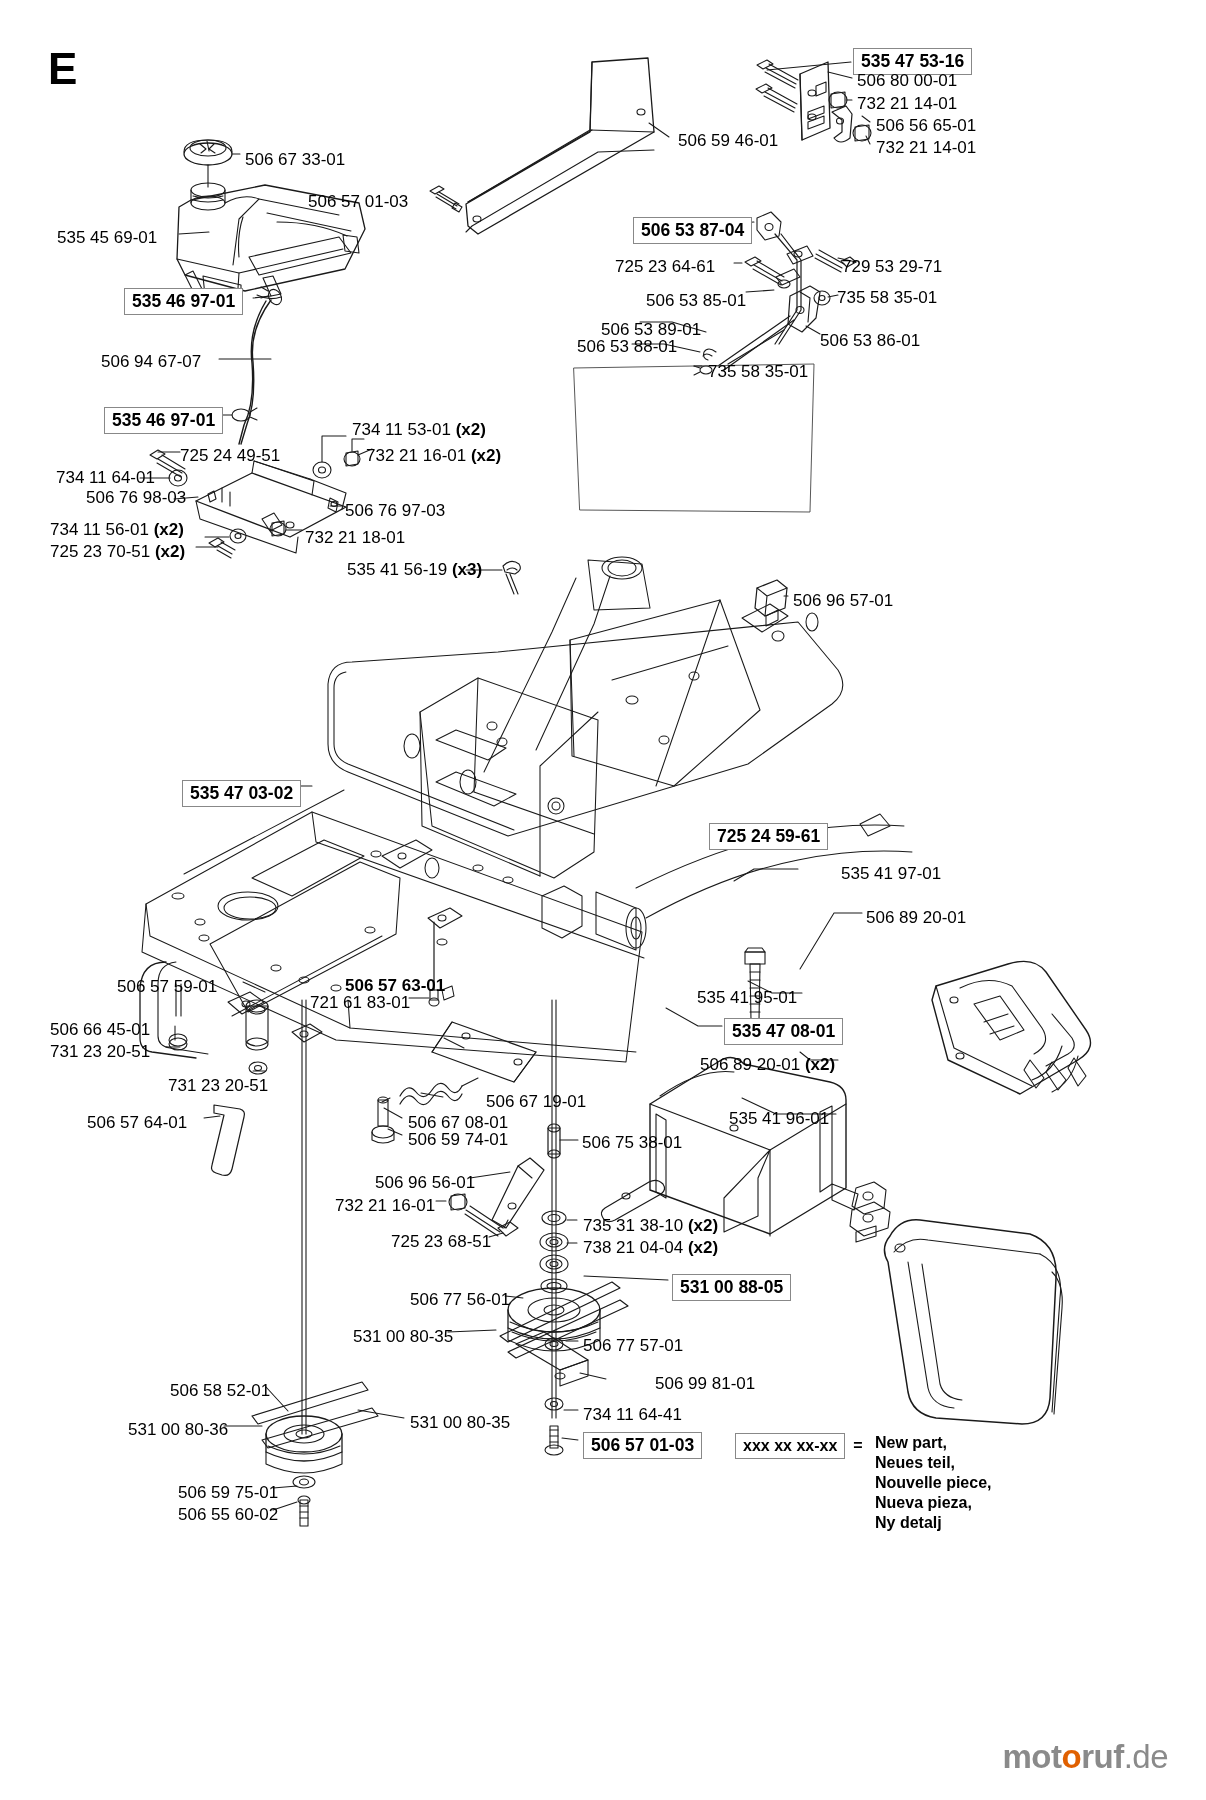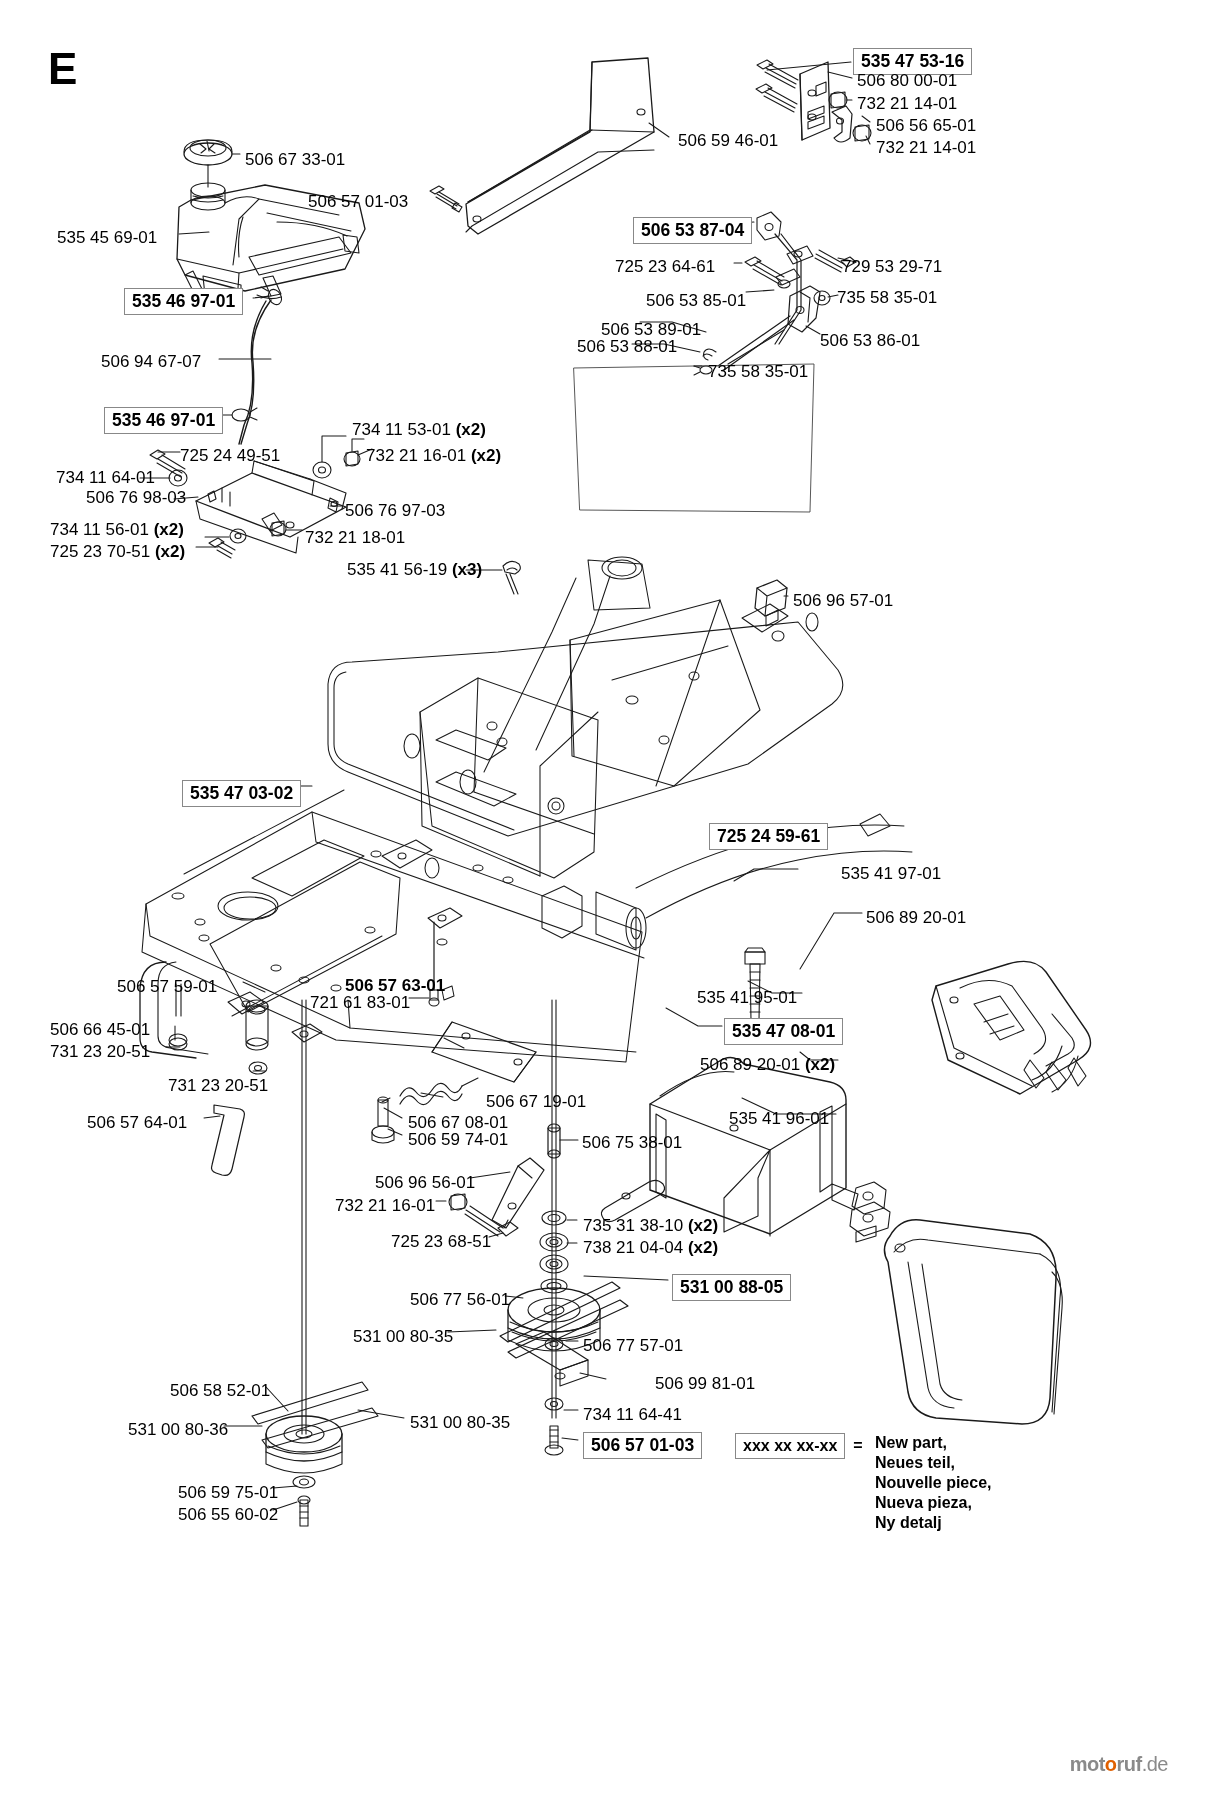--- a/index.html
+++ b/index.html
@@ -13,21 +13,21 @@
   .qty{font-weight:bold;}
   #section-letter{position:absolute;left:48px;top:47px;font-size:44px;font-weight:bold;
          letter-spacing:0;line-height:44px;}
   #legend{position:absolute;left:735px;top:1433px;font-size:16px;}
   #legend .lgbox{display:inline-block;border:1px solid #888;background:#fff;
          padding:3px 7px;font-weight:bold;font-size:16px;vertical-align:top;}
   #legend .eq{display:inline-block;padding:4px 6px 0 8px;font-weight:bold;font-size:16px;
          vertical-align:top;}
   #legend .txt{position:absolute;left:140px;top:0;font-weight:bold;font-size:16px;
          line-height:20px;white-space:nowrap;}
-  #wm{position:absolute;right:38px;bottom:24px;font-size:20px;letter-spacing:-0.5px;}
+  #wm{position:absolute;right:38px;bottom:24px;font-size:33px;letter-spacing:-0.5px;}
   #wm .m{color:#8a8a8a;font-weight:bold;}
   #wm .o{color:#e06000;font-weight:bold;}
   #wm .de{color:#8a8a8a;}
 </style>
 </head>
 <body>
 
 <div id="sheet">
 
   <svg id="art" viewBox="0 0 1206 1800">

